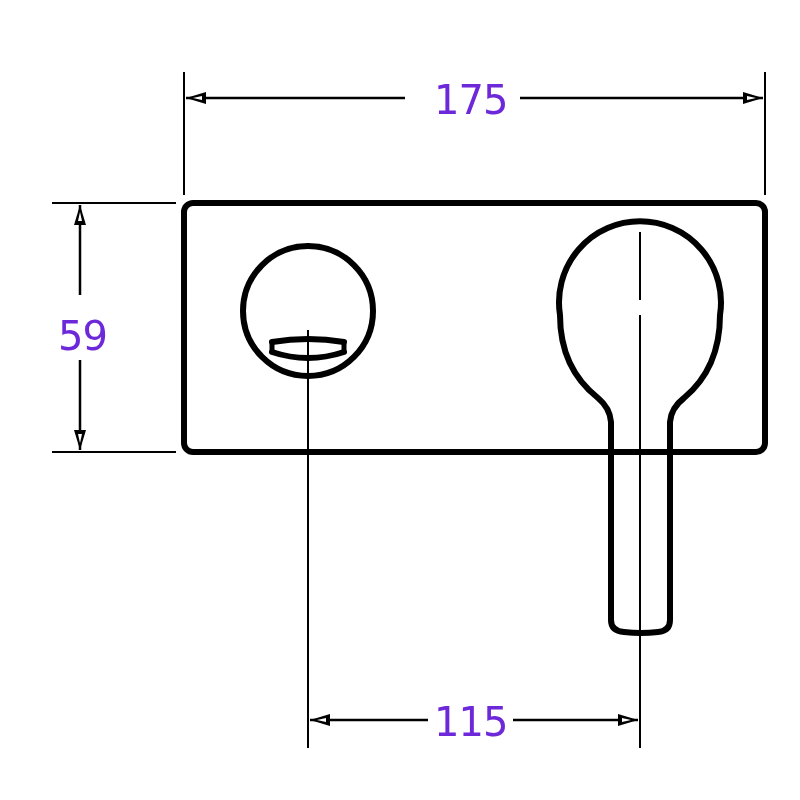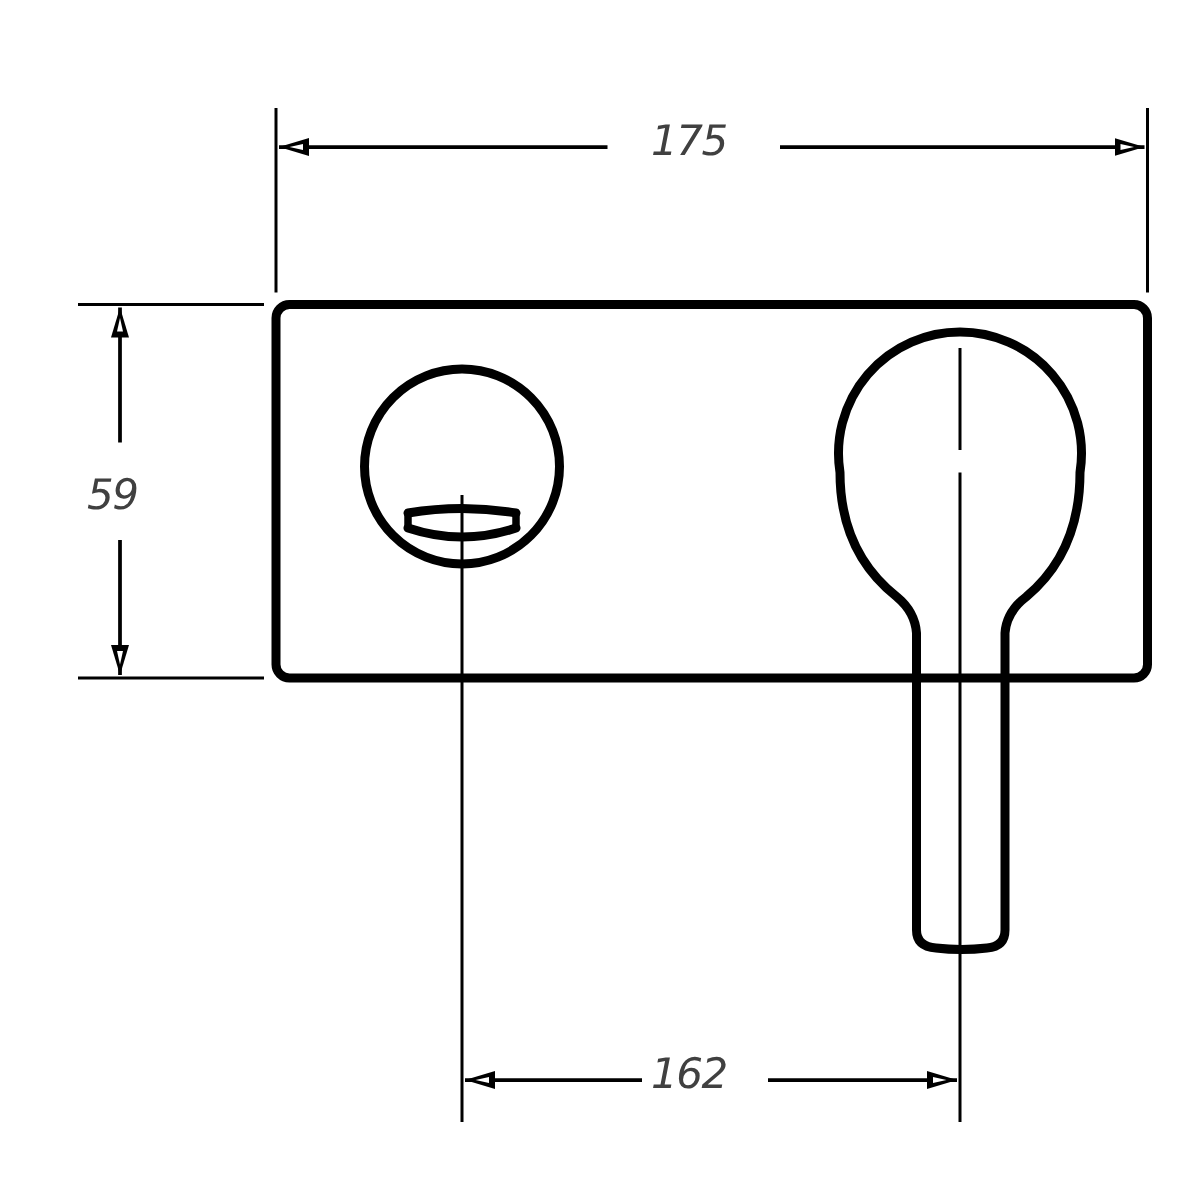--- a/index.html
+++ b/index.html
@@ -1,18 +1,18 @@
 <!DOCTYPE html>
 <html><head>
   <meta charset="utf-8">
   <style>
     html, body { margin: 0; padding: 0; background: #ffffff; }
     body { width: 800px; height: 800px; position: relative; overflow: hidden; font-family: "DejaVu Sans", sans-serif; }
     svg { position: absolute; left: 0; top: 0; }
-    .lbl { position: absolute; font-family: "DejaVu Sans", sans-serif; font-size: 28px; color: #404040; background: #fff; line-height: 1; padding: 0 6px; letter-spacing: -1px; font-style: italic; }
+    .lbl { position: absolute; font-family: "DejaVu Sans", sans-serif; font-size: 40px; color: #6d28d9; background: #fff; line-height: 1; padding: 0 6px; letter-spacing: -1px; }
   </style>
 </head>
 <body>
 
 <svg width="800" height="800" viewBox="0 0 800 800" xmlns="http://www.w3.org/2000/svg">
   <defs>
     <marker id="arrow" viewBox="0 0 20 14" refX="20" refY="7" markerWidth="20" markerHeight="14" markerUnits="userSpaceOnUse" orient="auto-start-reverse">
       <path d="M0,1 L20,7 L0,13 Z" fill="#000"></path>
       <path d="M4,5 L13,7 L4,9 Z" fill="#fff"></path>
     </marker>
@@ -46,13 +46,13 @@
 
   <line x1="640" y1="232" x2="640" y2="300" stroke="#000" stroke-width="2"></line>
   <line x1="640" y1="315" x2="640" y2="748" stroke="#000" stroke-width="2"></line>
 
   <line x1="430" y1="720" x2="310" y2="720" stroke="#000" stroke-width="2.5" marker-end="url(#arrow)"></line>
   <line x1="512" y1="720" x2="638" y2="720" stroke="#000" stroke-width="2.5" marker-end="url(#arrow)"></line>
 </svg>
 
 <div class="lbl" style="left:428px; top:80px;">175</div>
 <div class="lbl" style="left:52px; top:316px;">59</div>
-<div class="lbl" style="left:428px; top:702px;">162</div>
+<div class="lbl" style="left:428px; top:702px;">115</div>
 
 </body></html>

